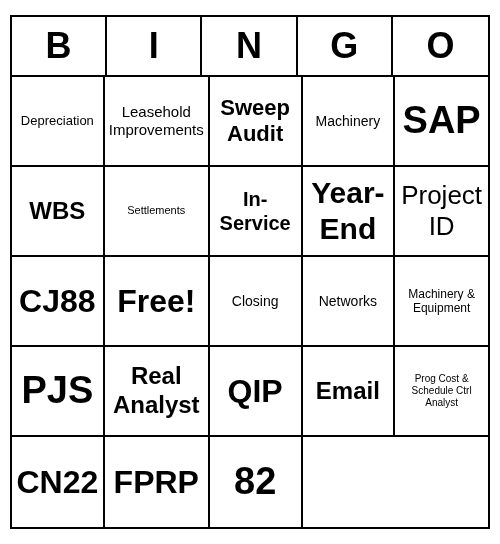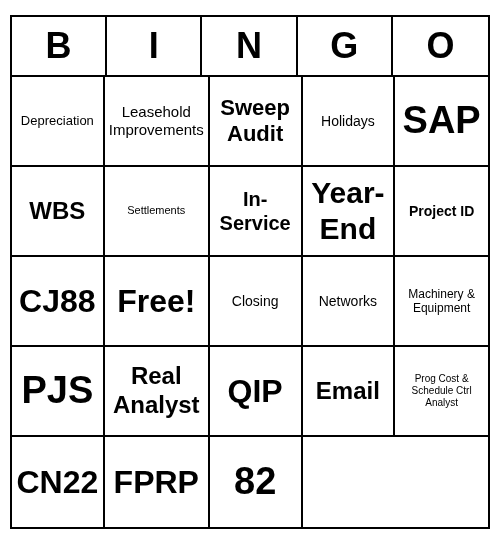--- a/index.html
+++ b/index.html
@@ -112,39 +112,39 @@
   <div class="bingo-cell">
         <span class="cell-text size-small" style="font-size: 13px;">Depreciation</span>
       </div>
       <div class="bingo-cell">
         <span class="cell-text size-small" style="font-size: 15px;">Leasehold Improvements</span>
       </div>
       <div class="bingo-cell">
         <span class="cell-text size-large" style="font-size: 22px; font-weight: bold;">Sweep Audit</span>
       </div>
       <div class="bingo-cell">
-        <span class="cell-text size-medium">Holidays</span>
+        <span class="cell-text size-medium">Machinery</span>
       </div>
       <div class="bingo-cell">
         <span class="cell-text size-xxlarge">SAP</span>
       </div>
       <div class="bingo-cell">
         <span class="cell-text size-xxlarge" style="font-size: 24px; font-weight: bold;">WBS</span>
       </div>
       <div class="bingo-cell">
         <span class="cell-text size-small">Settlements</span>
       </div>
       <div class="bingo-cell">
         <span class="cell-text size-large" style="font-size: 20px; font-weight: bold;">In-Service</span>
       </div>
       <div class="bingo-cell">
         <span class="cell-text size-xlarge" style="font-size: 30px; font-weight: bold;">Year-End</span>
       </div>
       <div class="bingo-cell">
-        <span class="cell-text size-large" style="font-size: 14px; font-weight: bold;">Project ID</span>
+        <span class="cell-text size-large" style="font-size: 26px; font-weight: normal;">Project ID</span>
       </div>
       <div class="bingo-cell">
         <span class="cell-text size-xlarge">CJ88</span>
       </div>
       <div class="bingo-cell">
         <span class="cell-text size-xlarge">Free!</span>
       </div>
       <div class="bingo-cell">
         <span class="cell-text size-medium">Closing</span>
       </div>

